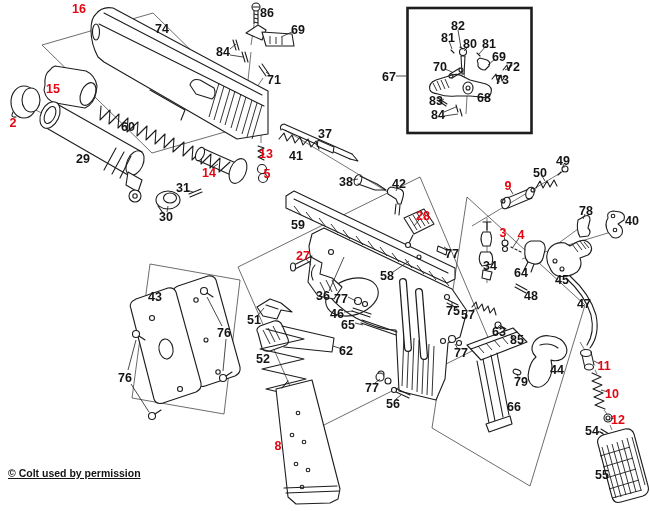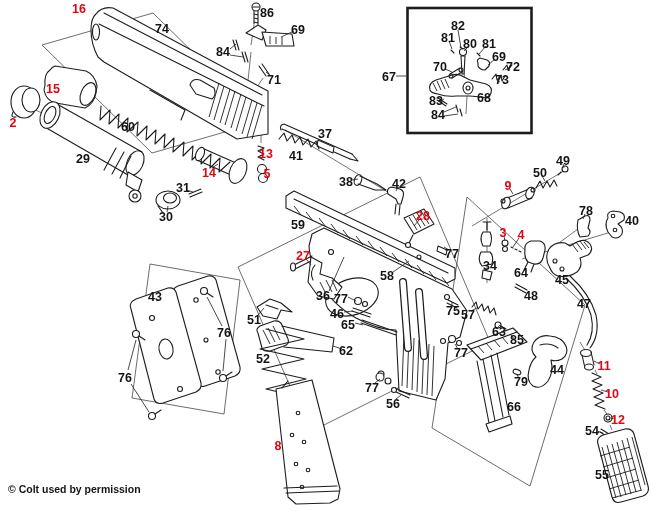--- a/index.html
+++ b/index.html
@@ -5,22 +5,22 @@
   html,body{margin:0;padding:0;background:#fff;}
   #stage{position:relative;width:650px;height:511px;background:#fff;overflow:hidden;
          font-family:"Liberation Sans",sans-serif;}
   #diagram-svg{position:absolute;left:0;top:0;}
   .ln{stroke:#1d1d1d;stroke-width:1.1;fill:none;stroke-linecap:round;stroke-linejoin:round;}
   .lnf{stroke:#1d1d1d;stroke-width:1.1;fill:#ffffff;stroke-linejoin:round;}
   .thin{stroke:#2e2e2e;stroke-width:.7;fill:none;}
   .hatch{stroke:#1d1d1d;stroke-width:.9;fill:none;}
   .axis{stroke:#3a3a3a;stroke-width:.7;fill:none;}
   #labels text{font:700 12.5px "Liberation Sans",sans-serif;}
-  #copyright{position:absolute;left:8px;top:483px;font:700 10.5px "Liberation Sans",sans-serif;
-             color:#141414;}
+  #copyright{position:absolute;left:8px;top:467px;font:700 10.5px "Liberation Sans",sans-serif;
+             color:#141414;text-decoration:underline;}
 </style>
 </head>
 <body>
 
 <div id="stage">
 <svg id="diagram-svg" width="650" height="511" viewBox="0 0 650 511" xmlns="http://www.w3.org/2000/svg">
 
   <g>
     <path class="thin" d="M42,45 L153,13 L263,121 L152,153 Z"></path>
     <path class="thin" d="M420,177 L238,267 L310,432 L490,342 Z"></path>

